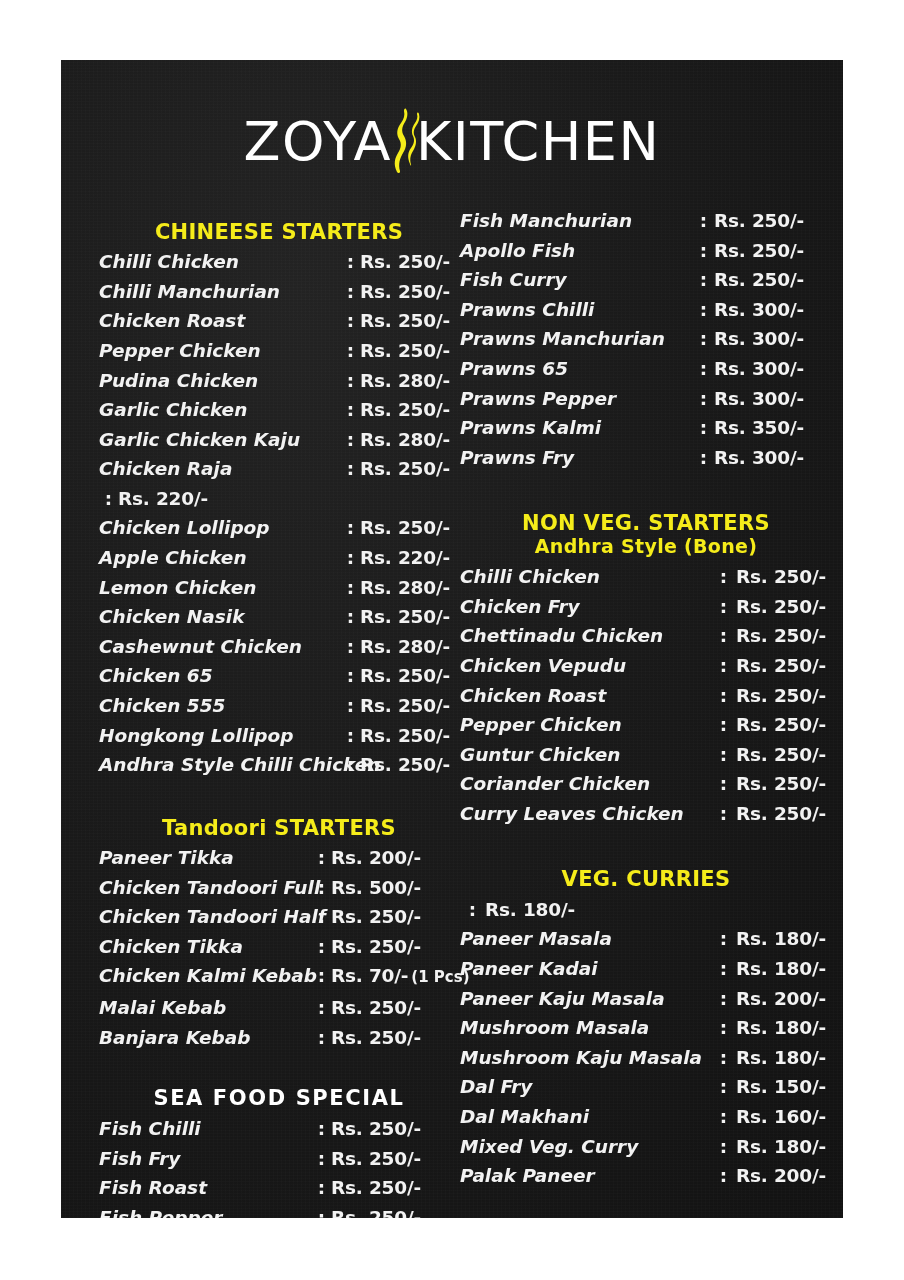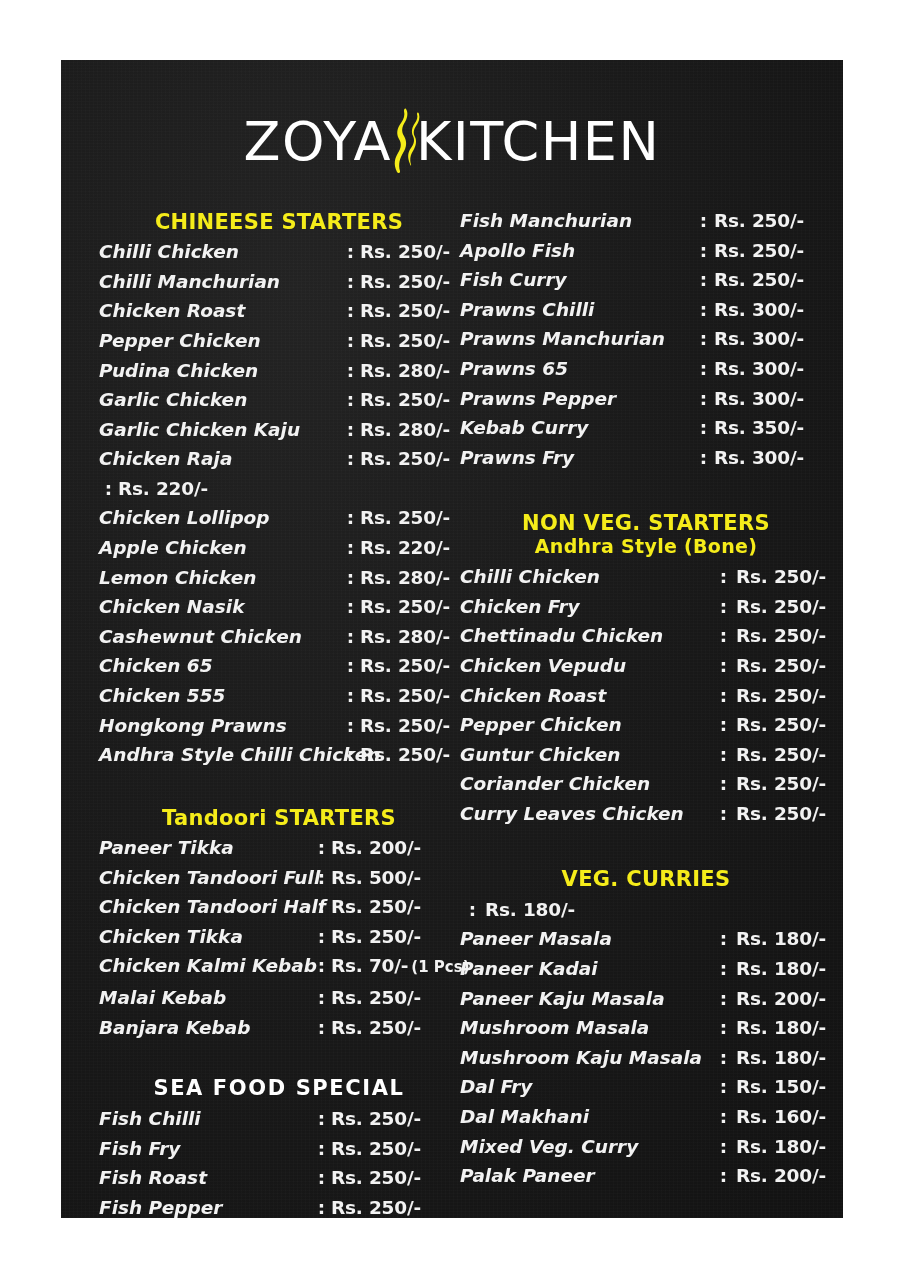--- a/index.html
+++ b/index.html
@@ -73,21 +73,21 @@
     vertical-align:-16px;
     position:relative;
   }
   .logo-kitchen { position:relative; margin-left:-2px; }
 
   
   .column {
     position:absolute;
     top:0;
   }
-  #col-left  { left:38px;  width:360px; top:150px; }
+  #col-left  { left:38px;  width:360px; top:160px; }
   #col-right { left:399px; width:372px; top:146px; }
 
   .section { margin-bottom:0; }
 
   .section-header {
     text-align:center;
     font-family:"DejaVu Sans", sans-serif;
     font-weight:bold;
     font-size:21px;
     letter-spacing:0.3px;
@@ -249,21 +249,21 @@
               <span class="item-name">Chicken 65</span>
               <span class="sep">:</span>
               <span class="price">Rs. 250/-</span>
             </li>
           <li class="menu-row">
               <span class="item-name">Chicken 555</span>
               <span class="sep">:</span>
               <span class="price">Rs. 250/-</span>
             </li>
           <li class="menu-row">
-              <span class="item-name">Hongkong Prawns</span>
+              <span class="item-name">Hongkong Lollipop</span>
               <span class="sep">:</span>
               <span class="price">Rs. 250/-</span>
             </li>
           <li class="menu-row">
               <span class="item-name">Andhra Style Chilli Chicken</span>
               <span class="sep">:</span>
               <span class="price">Rs. 250/-</span>
             </li>
         </ul>
       </div>
@@ -371,21 +371,21 @@
               <span class="item-name">Prawns 65</span>
               <span class="sep">:</span>
               <span class="price">Rs. 300/-</span>
             </li>
           <li class="menu-row">
               <span class="item-name">Prawns Pepper</span>
               <span class="sep">:</span>
               <span class="price">Rs. 300/-</span>
             </li>
           <li class="menu-row">
-              <span class="item-name">Kebab Curry</span>
+              <span class="item-name">Prawns Kalmi</span>
               <span class="sep">:</span>
               <span class="price">Rs. 350/-</span>
             </li>
           <li class="menu-row">
               <span class="item-name">Prawns Fry</span>
               <span class="sep">:</span>
               <span class="price">Rs. 300/-</span>
             </li>
         </ul>
       </div>

